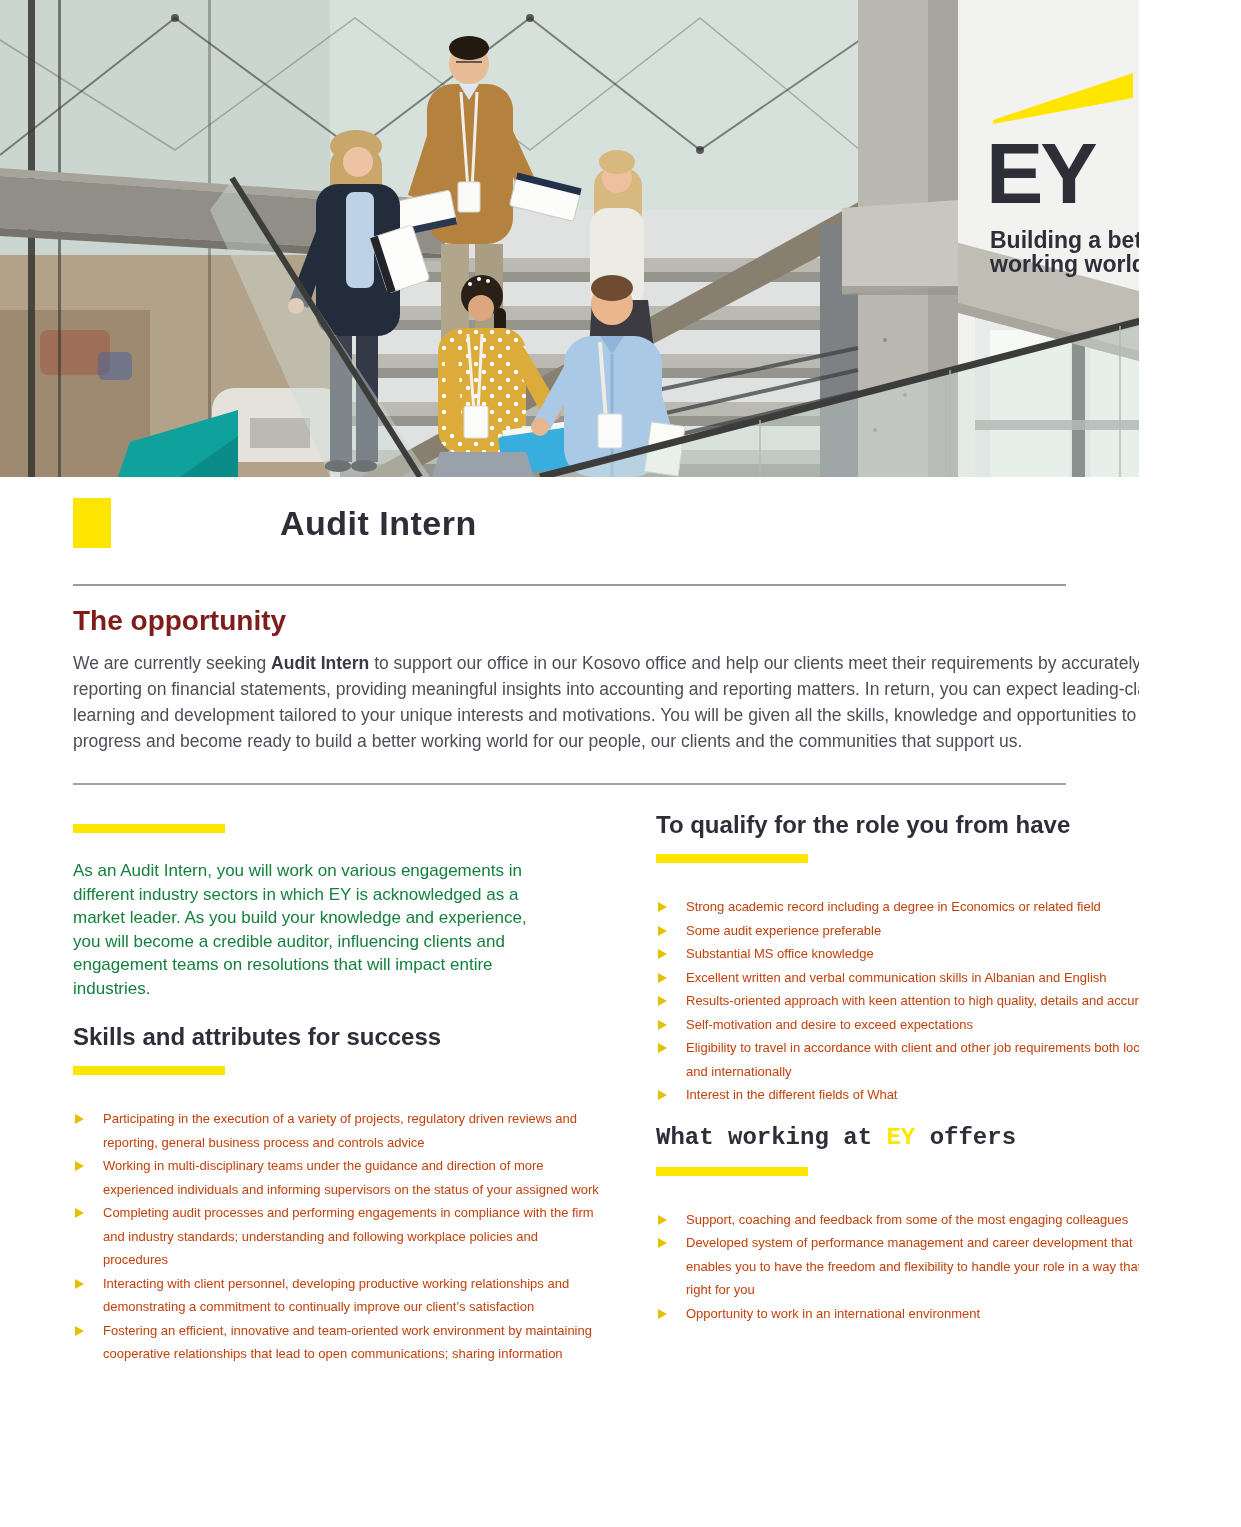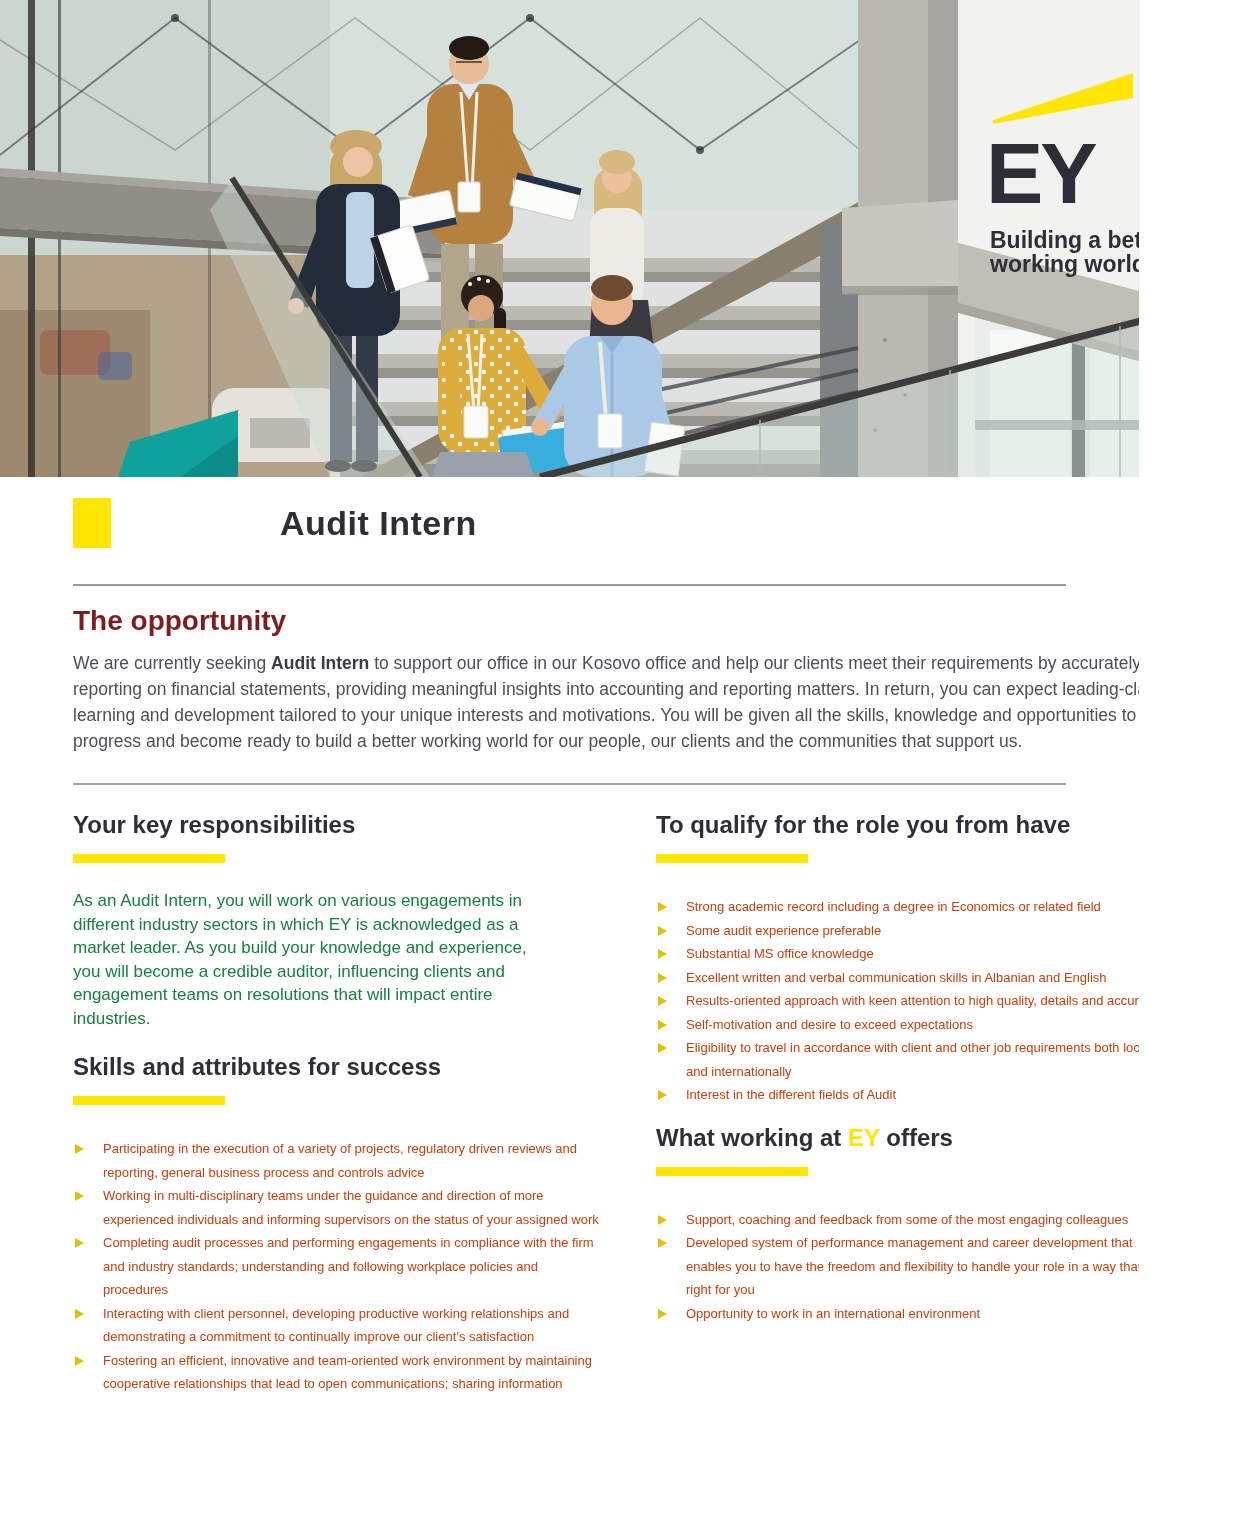--- a/index.html
+++ b/index.html
@@ -25,21 +25,21 @@
   
   .columns{display:flex;margin-top:25px;}
   .col-left{width:530px;flex:0 0 auto;}
   .col-gap{width:53px;flex:0 0 auto;}
   .col-right{width:512px;flex:0 0 auto;}
   h3.colhead{margin:0;font-size:24px;line-height:30px;font-weight:bold;color:#2e2e38;}
   h3.colhead .accent{color:#ffe600;}
   .yellow-bar{width:152px;height:9px;background:#ffe600;margin-top:14px;}
   .resp-body{margin:26px 0 0 0;font-size:17px;line-height:23.5px;width:458px;color:#15803d;}
   .colhead.mt1{margin-top:22px;}
-  .colhead.mt2{margin-top:16px;}
+  .colhead.mt2{margin-top:16px;font-family:Liberation Mono, monospace;}
   ul.bullets{list-style:none;margin:32px 0 0 0;padding:0;font-size:13px;line-height:23.5px;color:#c2410c;}
   ul.bullets li{position:relative;padding-left:30px;margin:0;}
   .tri{
     position:absolute;left:2px;top:7px;width:0;height:0;
     border-left:9px solid #e3c000;border-top:5px solid transparent;border-bottom:5px solid transparent;
   }
 </style>
 </head>
 <body>
 
@@ -247,21 +247,20 @@
 
     <h2 class="section">The opportunity</h2>
 
     <p class="intro"><span>We are currently seeking </span><b>Audit Intern</b><span> to support our office in our Kosovo office and help our clients meet their requirements by accurately reporting on financial statements, providing meaningful insights into accounting and reporting matters. In return, you can expect leading-class learning and development tailored to your unique interests and motivations. You will be given all the skills, knowledge and opportunities to progress and become ready to build a better working world for our people, our clients and the communities that support us.</span></p>
 
     <hr class="rule2">
 
     <div class="columns">
 
       <div class="col-left">
-        <h3 class="colhead">Your key responsibilities</h3>
         <div class="yellow-bar"></div>
         <p class="resp-body">As an Audit Intern, you will work on various engagements in different industry sectors in which EY is acknowledged as a market leader. As you build your knowledge and experience, you will become a credible auditor, influencing clients and engagement teams on resolutions that will impact entire industries.</p>
 
         <h3 class="colhead mt1">Skills and attributes for success</h3>
         <div class="yellow-bar"></div>
         <ul class="bullets">
 
             <li><span class="tri"></span><span>Participating in the execution of a variety of projects, regulatory driven reviews and reporting, general business process and controls advice</span></li>
 
             <li><span class="tri"></span><span>Working in multi-disciplinary teams under the guidance and direction of more experienced individuals and informing supervisors on the status of your assigned work</span></li>
@@ -288,21 +287,21 @@
             <li><span class="tri"></span><span>Substantial MS office knowledge</span></li>
 
             <li><span class="tri"></span><span>Excellent written and verbal communication skills in Albanian and English</span></li>
 
             <li><span class="tri"></span><span>Results-oriented approach with keen attention to high quality, details and accuracy</span></li>
 
             <li><span class="tri"></span><span>Self-motivation and desire to exceed expectations</span></li>
 
             <li><span class="tri"></span><span>Eligibility to travel in accordance with client and other job requirements both locally and internationally</span></li>
 
-            <li><span class="tri"></span><span>Interest in the different fields of Audit</span></li>
+            <li><span class="tri"></span><span>Interest in the different fields of What</span></li>
           </ul>
 
         <h3 class="colhead mt2"><span>What working at </span><span class="accent">EY</span><span> offers</span></h3>
         <div class="yellow-bar"></div>
         <ul class="bullets">
 
             <li><span class="tri"></span><span>Support, coaching and feedback from some of the most engaging colleagues</span></li>
 
             <li><span class="tri"></span><span>Developed system of performance management and career development that enables you to have the freedom and flexibility to handle your role in a way that’s right for you</span></li>
 

